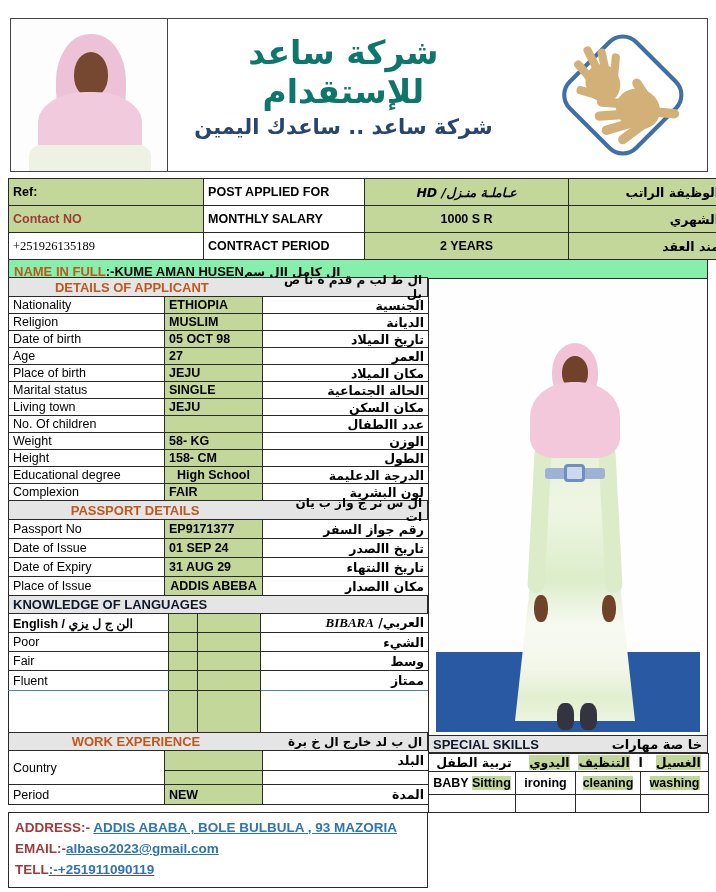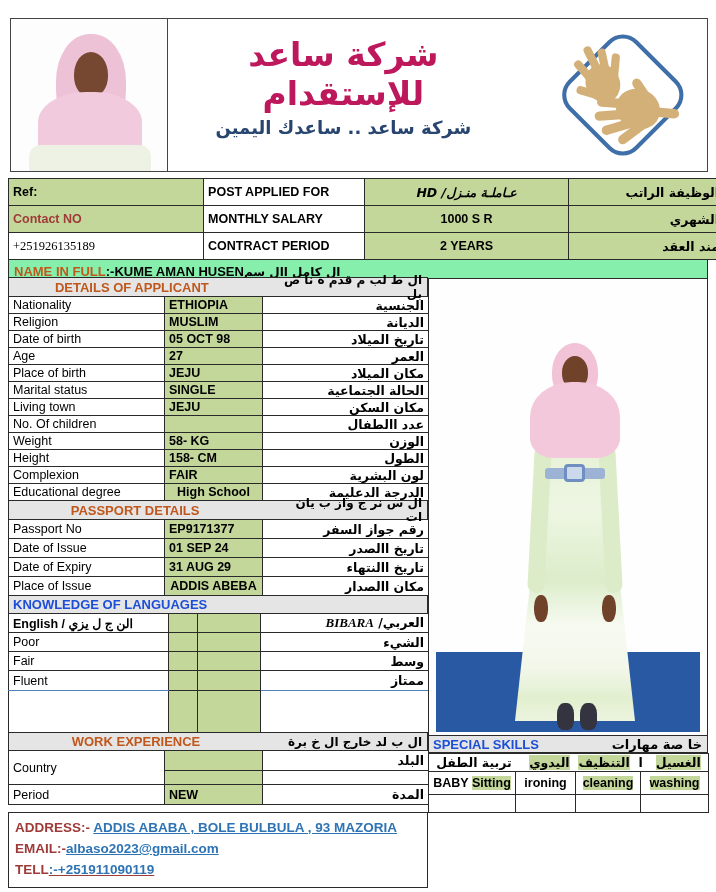--- a/index.html
+++ b/index.html
@@ -6,22 +6,22 @@
   body { background:#fff; font-family:"Liberation Sans",sans-serif; }
   .page { position:relative; width:716px; height:892px; background:#fff; overflow:hidden; }
 
   
   .photo-box { position:absolute; left:10px; top:18px; width:158px; height:154px;
     border:1px solid #444; background:#fdfdfd; overflow:hidden; }
   .logo-box { position:absolute; left:168px; top:18px; width:540px; height:154px;
     border:1px solid #444; border-left:none; background:#fff;
     display:flex; align-items:center; justify-content:flex-end; gap:10px; padding-right:14px; }
   .logo-text { text-align:center; direction:rtl; margin-top:-18px; }
-  .logo-title { font-family:"DejaVu Sans",sans-serif; font-size:33px; font-weight:bold; color:#be185d; }
-  .logo-tagline { font-family:"DejaVu Sans",sans-serif; font-size:18px; font-weight:bold; color:#27456f; margin-top:4px; }
+  .logo-title { font-family:"DejaVu Sans",sans-serif; font-size:33px; font-weight:bold; color:#0f766e; }
+  .logo-tagline { font-family:"DejaVu Sans",sans-serif; font-size:21px; font-weight:bold; color:#27456f; margin-top:4px; }
 
   
   .p-hijab { position:absolute; left:45px; top:15px; width:70px; height:98px; background:#eec2d6; border-radius:48% 48% 42% 42%; }
   .p-drape { position:absolute; left:27px; top:73px; width:104px; height:66px; background:#f1cadd; border-radius:46% 46% 16% 16%; }
   .p-face { position:absolute; left:63px; top:33px; width:34px; height:45px; background:#774831; border-radius:50% 50% 46% 46%; }
   .p-body { position:absolute; left:18px; top:126px; width:122px; height:28px; background:#edf2e4; border-radius:12px 12px 0 0; }
 
   
   table.t { border-collapse:collapse; table-layout:fixed; width:100%; }
   table.t td { border:1px solid #2a2a2a; font-size:12.5px; padding:0 4px; overflow:hidden; white-space:nowrap; vertical-align:middle; }
@@ -38,21 +38,21 @@
 
   .name-row { position:absolute; left:8px; top:259px; width:700px; height:25px; background:#86efac;
     border:1px solid #2a2a2a; display:flex; justify-content:flex-start; align-items:center;
     padding:0 5px; font-size:13px; font-weight:bold; }
   .orange { color:#c0571c; }
 
   .left-col { position:absolute; left:8px; top:278px; width:420px; }
   .sec { display:flex; justify-content:space-between; align-items:center; background:#e5e5e5;
     border:1px solid #2a2a2a; margin-top:-1px; height:20px; font-size:13px; font-weight:bold;gap:15px; }
   .sec .en { color:#c0571c; width:254px; text-align:center; }
-  .sec .en-left { color:#1d4ed8; padding-left:4px; text-align:left; width:auto; }
+  .sec .en-left { color:#0f172a; padding-left:4px; text-align:left; width:auto; }
   .sec .sar { padding-right:5px; }
   .left-col table { margin-top:-1px; }
   .rows17 tr { height:17px; }
   .rows19 tr { height:19px; }
   .blue-ul { border-bottom:1.5px solid #4f81bd !important; }
 
   .footer-box { position:absolute; left:8px; top:812px; width:420px; height:76px; border:1px solid #2a2a2a;
     padding:5px 6px; font-size:13.5px; font-weight:bold; line-height:1.55; }
   .link { color:#2e74b5; text-decoration:underline; }
   .tel-link { color:#2e74b5; text-decoration:underline; text-decoration-color:#9e3b39; }
@@ -216,28 +216,28 @@
             <td>Weight</td>
             <td class="green bold">58- KG</td>
             <td class="ar">الوزن</td>
           </tr>
       <tr>
             <td>Height</td>
             <td class="green bold">158- CM</td>
             <td class="ar">الطول</td>
           </tr>
       <tr>
+            <td>Educational degree</td>
+            <td class="green bold ctr">High School</td>
+            <td class="ar">الدرجة الدعليمة</td>
+          </tr>
+      <tr>
             <td>Complexion</td>
             <td class="green bold">FAIR</td>
             <td class="ar">لون البشرية</td>
-          </tr>
-      <tr>
-            <td>Educational degree</td>
-            <td class="green bold ctr">High School</td>
-            <td class="ar">الدرجة الدعليمة</td>
           </tr>
     </tbody>
       </table>
 
     <div class="sec">
       <span class="en">PASSPORT DETAILS</span>
       <span class="ar sar">ال س نر ج واز ب   يان ات</span>
     </div>
     <table class="t rows19">
       <colgroup>

